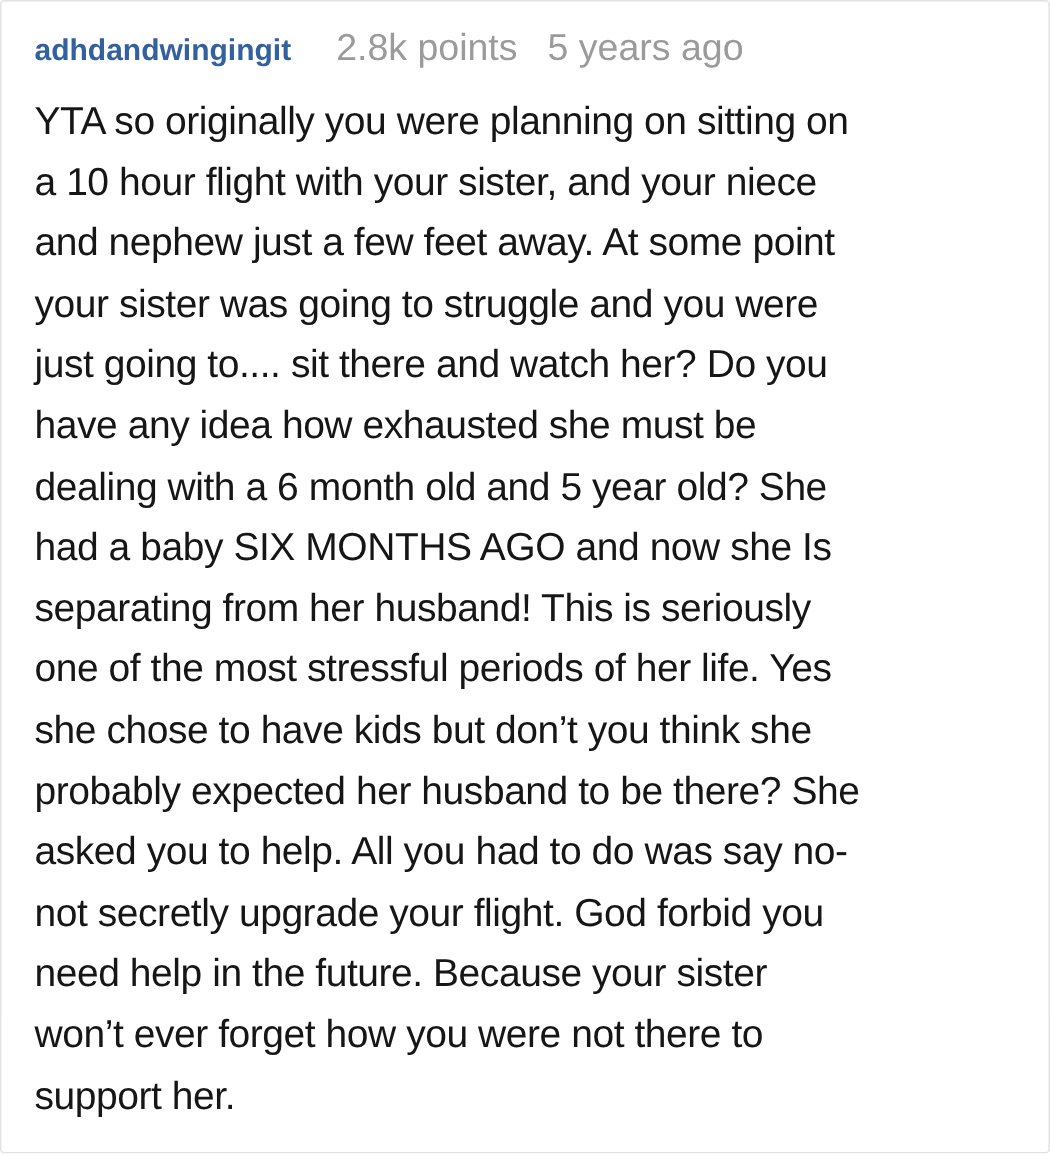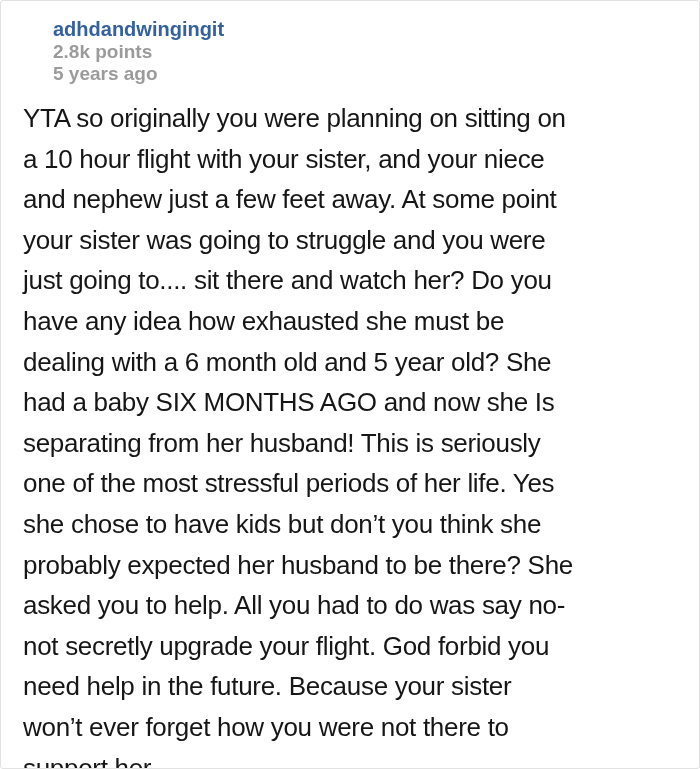--- a/index.html
+++ b/index.html
@@ -15,33 +15,32 @@
     background: #ffffff;
     border: 1px solid #e2e2e2;
     border-radius: 3px;
     padding: 17px 22px 10px 22px;
     overflow: hidden;
   }
   .comment-header {
     display: flex;
     align-items: baseline;
     white-space: nowrap;
-    flex-direction: column;
   }
   .username {
     color: #33619f;
     font-weight: bold;
     font-size: 20px;
     text-decoration: none;
     cursor: pointer;
   }
   .meta {
     color: #9b9b9b;
-    font-size: 19px;
-    font-weight: 700;
+    font-size: 25px;
+    font-weight: 400;
   }
   .meta.points { margin-left: 30px; }
   .meta.age    { margin-left: 20px; }
   .comment-body {
     margin: 13px 0 0 0;
     color: #161616;
     font-size: 26px;
     letter-spacing: -0.3px;
     line-height: 40.6px;
     white-space: pre-line;

